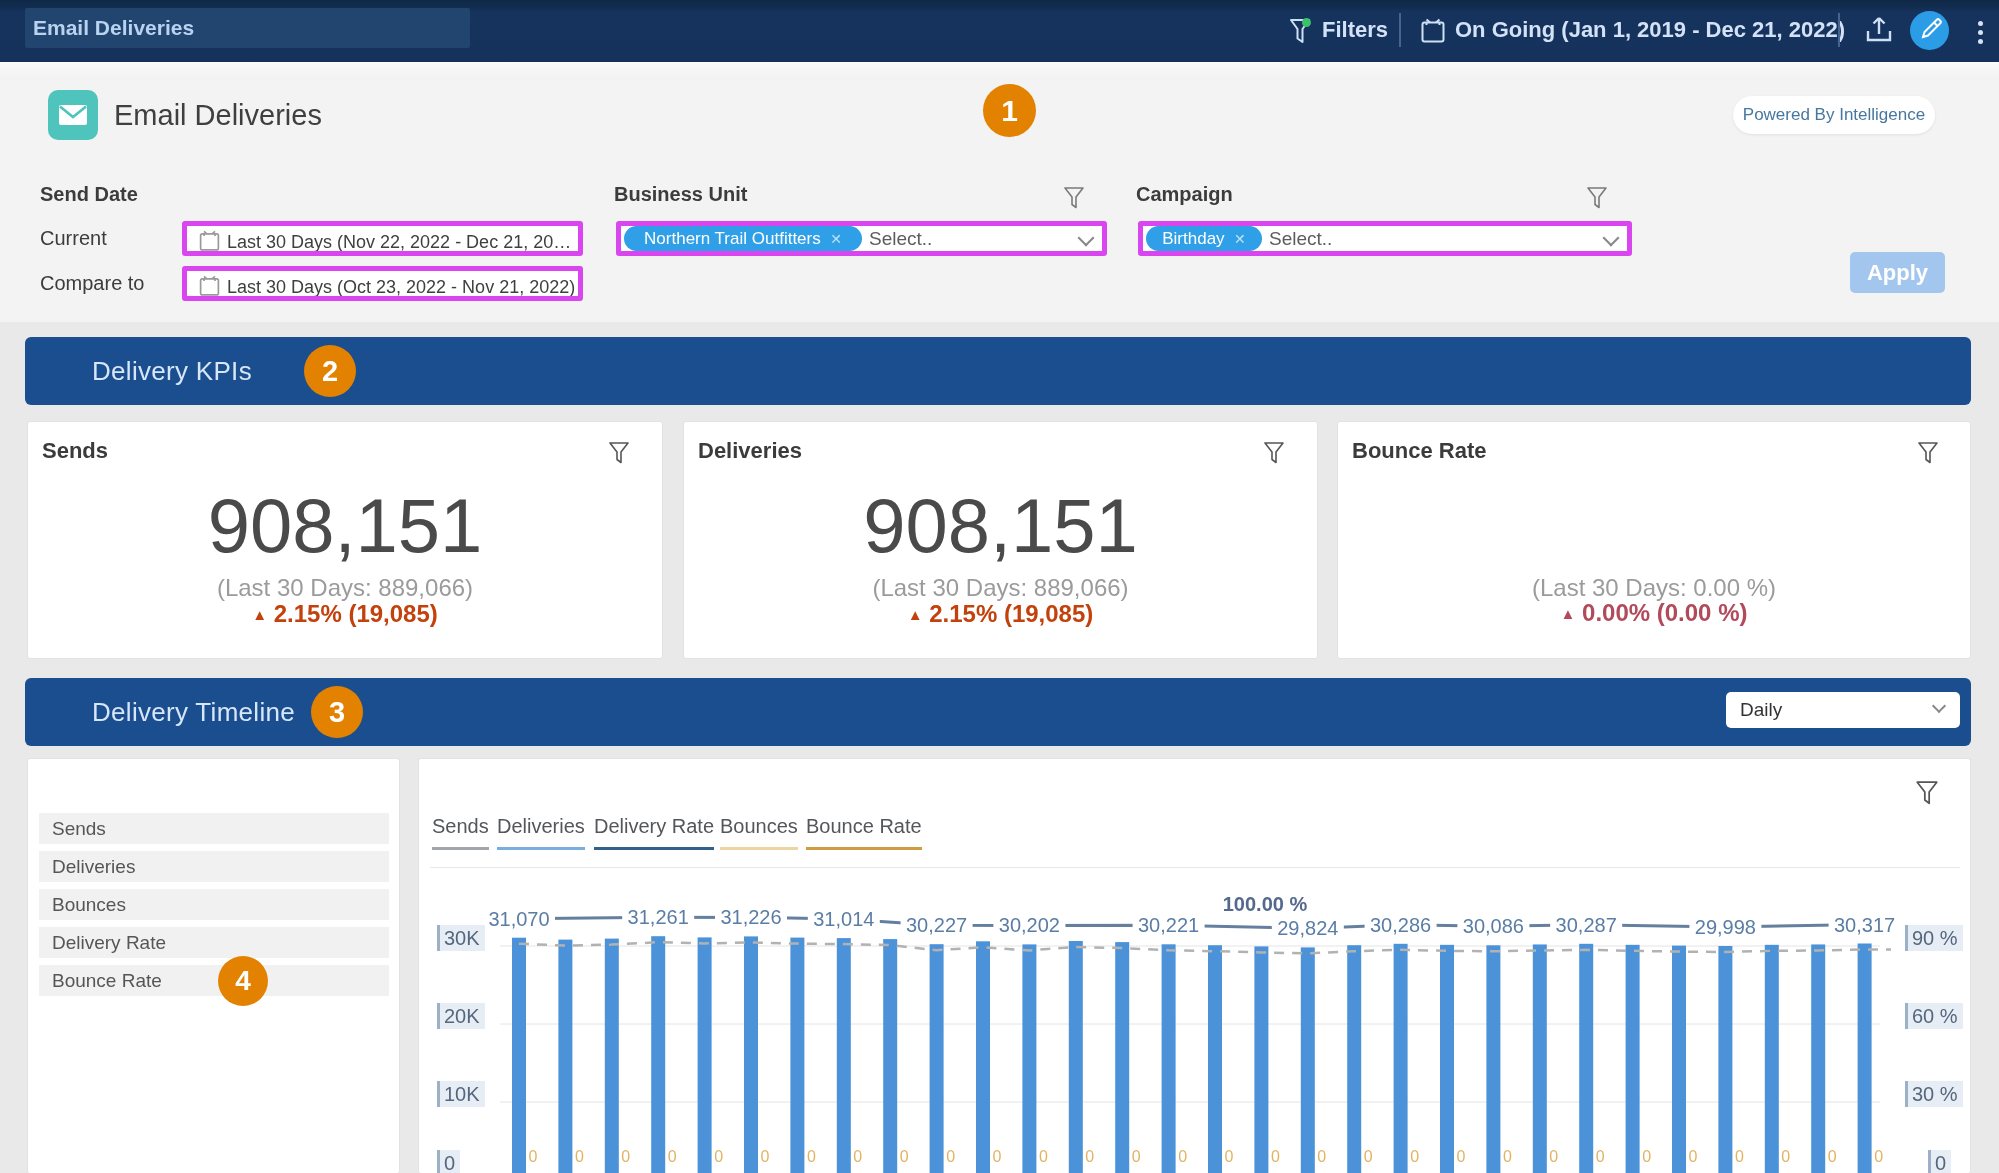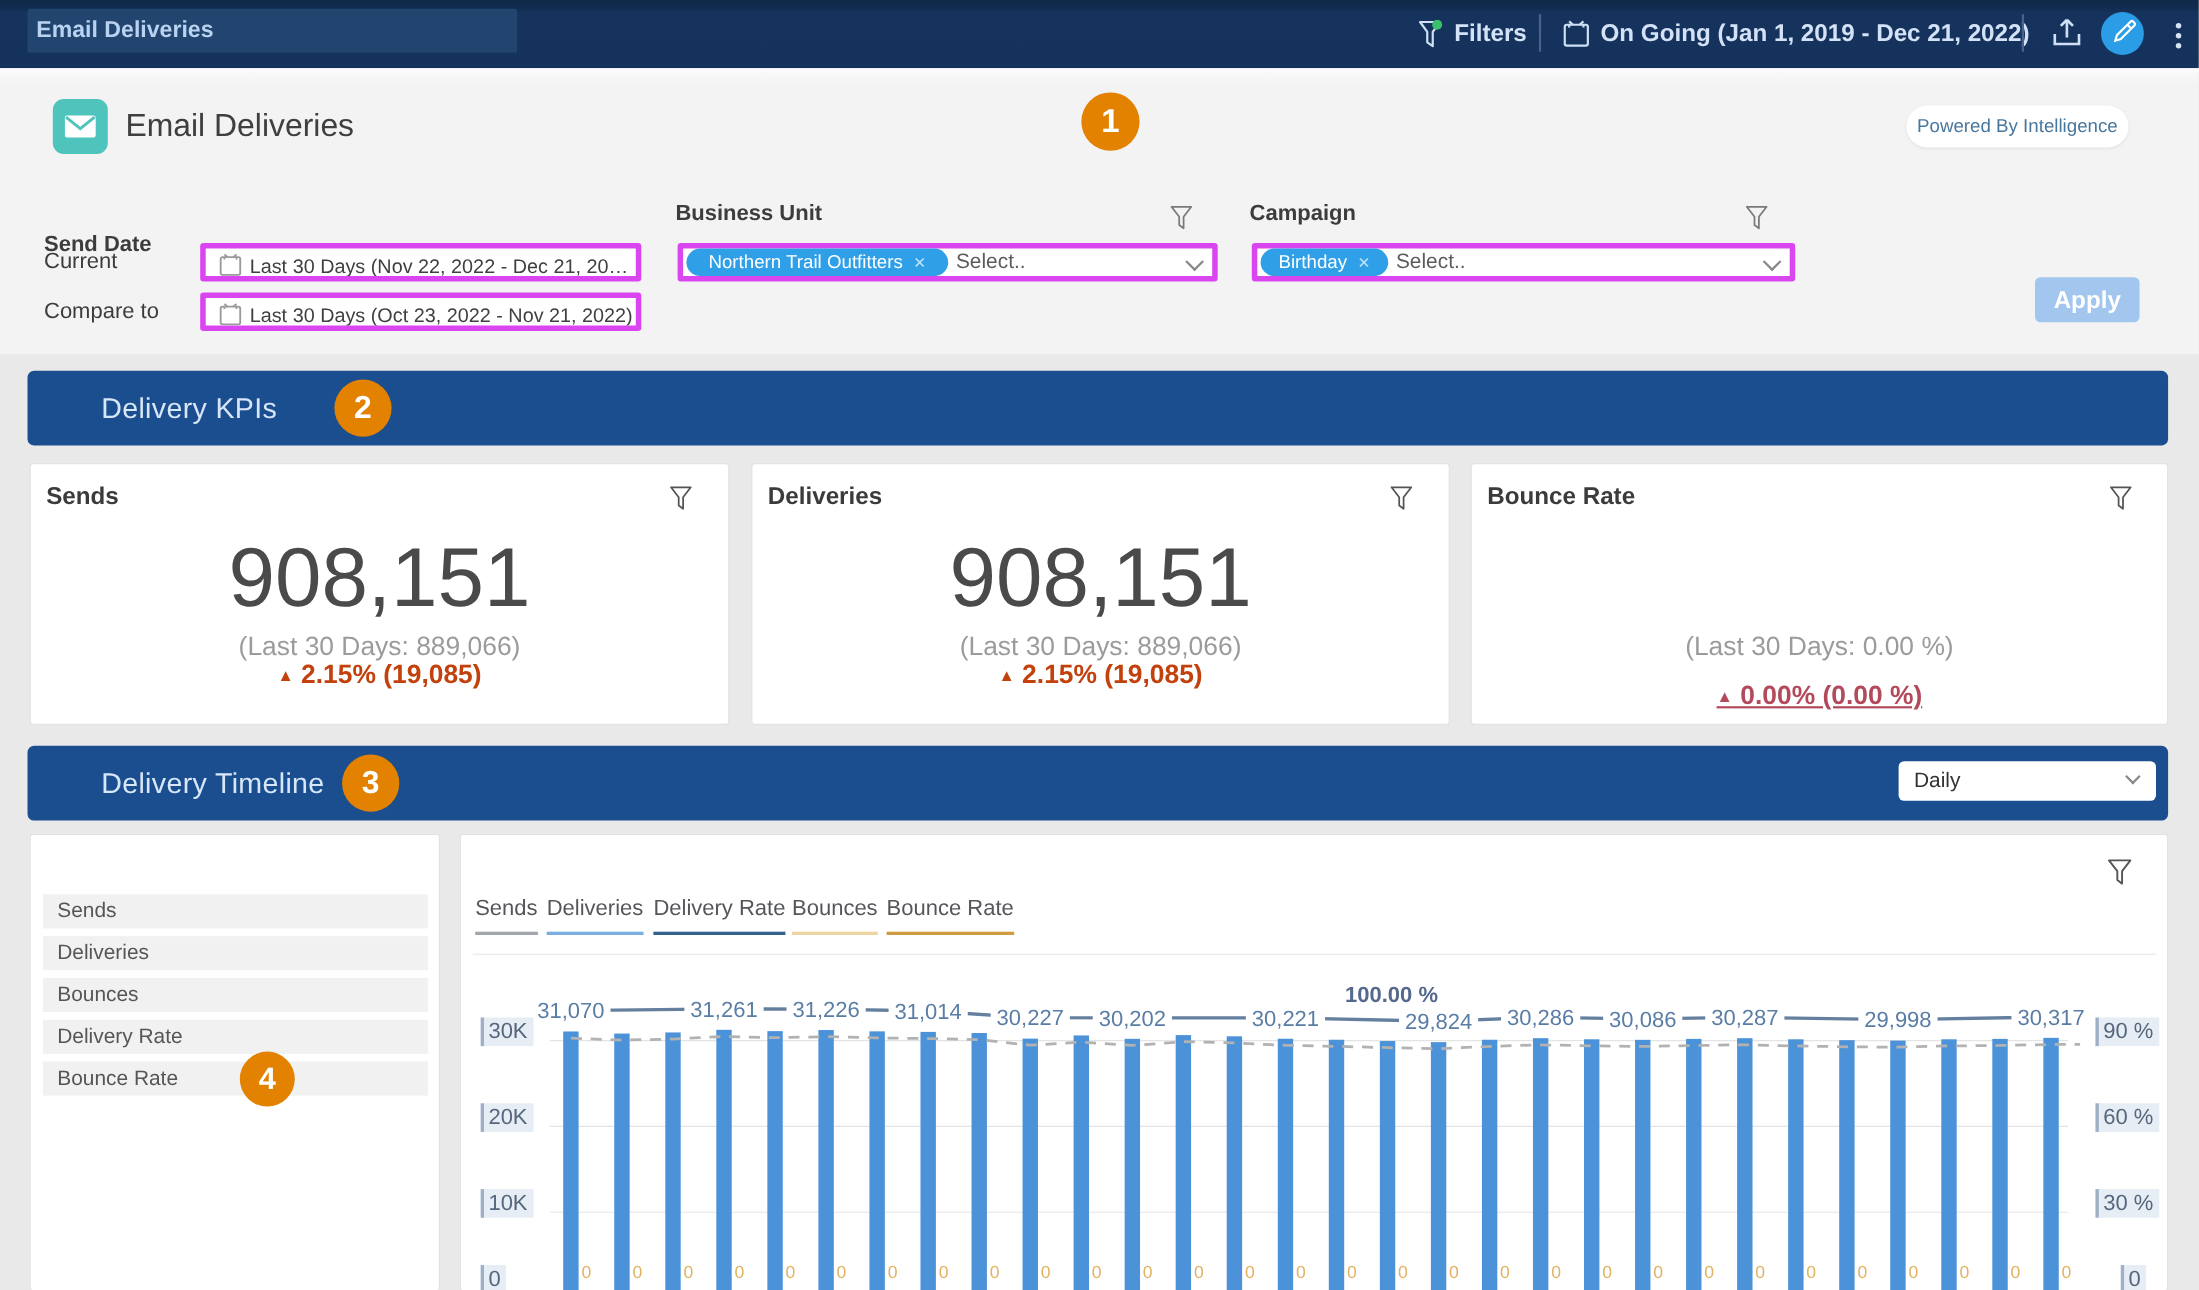--- a/index.html
+++ b/index.html
@@ -97,21 +97,21 @@
   <div class="abs mailicon">
     <svg width="50" height="50" viewBox="0 0 50 50">
       <rect x="11" y="15" width="28" height="20" rx="2" fill="#fff"></rect>
       <path d="M12 16.5 L25 27 L38 16.5" fill="none" stroke="#4ec4bc" stroke-width="2.6"></path>
     </svg>
   </div>
   <div class="abs pagetitle">Email Deliveries</div>
   <div class="abs numcircle" style="left:983px; top:84px; width:53px; height:53px; font-size:30px; line-height:53px;">1</div>
   <div class="abs pbi">Powered By Intelligence</div>
 
-  <div class="abs flabel" style="left:40px; top:183px;margin-top:28px;">Send Date</div>
+  <div class="abs flabel" style="left:40px; top:183px;">Send Date</div>
   <div class="abs flabel" style="left:614px; top:183px;">Business Unit</div>
   <div class="abs flabel" style="left:1136px; top:183px;">Campaign</div>
   <div class="abs" style="left:1063px; top:186px;">
     <svg width="22" height="24" viewBox="0 0 22 24">
         <path d="M2 2 H20 L13 11 V21.5 L9 18.5 V11 Z" fill="none" stroke="#7a7a7a" stroke-width="1.6" stroke-linejoin="round"></path>
       </svg>
   </div>
   <div class="abs" style="left:1586px; top:186px;">
     <svg width="22" height="24" viewBox="0 0 22 24">
         <path d="M2 2 H20 L13 11 V21.5 L9 18.5 V11 Z" fill="none" stroke="#7a7a7a" stroke-width="1.6" stroke-linejoin="round"></path>
@@ -168,21 +168,21 @@
 
   <div class="abs kpinum" style="left:27px; top:488px; width:636px;">908,151</div>
   <div class="abs kpisub" style="left:27px; top:574px; width:636px;">(Last 30 Days: 889,066)</div>
   <div class="abs kpigreen" style="left:27px; top:600px; width:636px;"><span style="font-size:15px; vertical-align:2px;">▲</span>&nbsp;2.15% (19,085)</div>
 
   <div class="abs kpinum" style="left:683px; top:488px; width:635px;">908,151</div>
   <div class="abs kpisub" style="left:683px; top:574px; width:635px;">(Last 30 Days: 889,066)</div>
   <div class="abs kpigreen" style="left:683px; top:600px; width:635px;"><span style="font-size:15px; vertical-align:2px;">▲</span>&nbsp;2.15% (19,085)</div>
 
   <div class="abs kpisub" style="left:1337px; top:574px; width:634px;">(Last 30 Days: 0.00 %)</div>
-  <div class="abs kpired" style="left:1337px; top:619px; width:634px;text-decoration:underline;"><span style="font-size:15px; vertical-align:2px;">▲</span>&nbsp;0.00% (0.00 %)</div>
+  <div class="abs kpired" style="left:1337px; top:599px; width:634px;"><span style="font-size:15px; vertical-align:2px;">▲</span>&nbsp;0.00% (0.00 %)</div>
 
   <div class="abs secbar" style="top:678px;">
       <div class="abs sectitle" style="left:23px; top:19px;">Delivery Timeline</div>
     </div>
   <div class="abs numcircle" style="left:311px; top:686px; width:52px; height:52px; font-size:29px; line-height:52px;">3</div>
   <div class="abs" style="left:1726px; top:692px; width:234px; height:36px; background:#fff; border-radius:5px;">
     <span style="position:absolute; left:14px; top:7px; font-size:19px; color:#333;">Daily</span>
     <div class="chev" style="position:absolute; right:16px; top:9px; width:10px; height:10px;"></div>
   </div>
 

